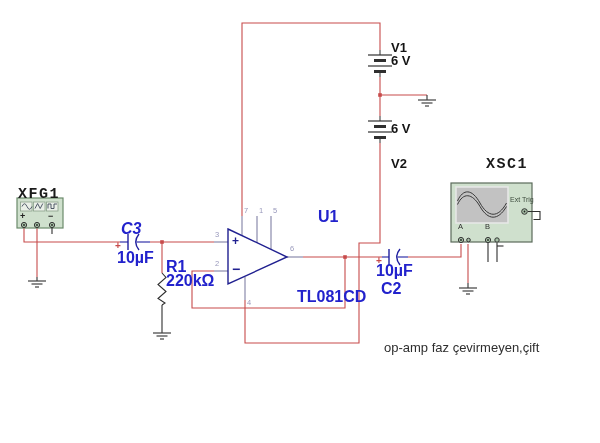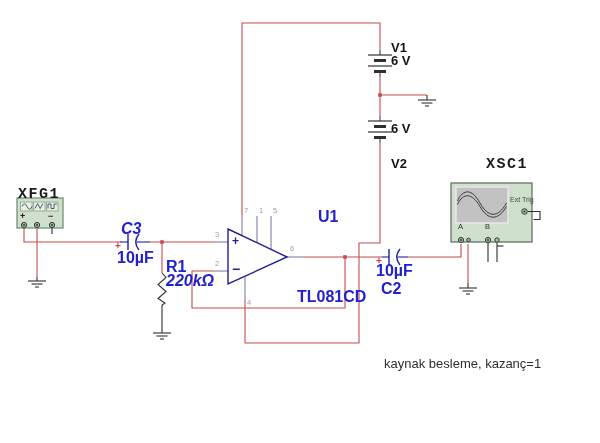--- a/index.html
+++ b/index.html
@@ -182,21 +182,21 @@
   <div class="lbl src-lbl" style="left:391px;top:41px;">V1</div>
   <div class="lbl src-lbl" style="left:391px;top:54px;">6 V</div>
   <div class="lbl src-lbl" style="left:391px;top:109px;margin-top:48px;">V2</div>
   <div class="lbl src-lbl" style="left:391px;top:122px;">6 V</div>
 
   <div class="lbl blue-lbl" style="left:121px;top:221px;font-style:italic;">C3</div>
   <div class="lbl pol" style="left:115px;top:241px;">+</div>
   <div class="lbl blue-lbl" style="left:117px;top:250px;">10µF</div>
 
   <div class="lbl blue-lbl" style="left:166px;top:259px;">R1</div>
-  <div class="lbl blue-lbl" style="left:166px;top:273px;font-style:italic;">220kΩ</div>
+  <div class="lbl blue-lbl" style="left:166px;top:273px;">220kΩ</div>
 
   <div class="lbl blue-lbl" style="left:381px;top:233px;margin-top:48px;">C2</div>
   <div class="lbl pol" style="left:376px;top:256px;">+</div>
   <div class="lbl blue-lbl" style="left:376px;top:263px;">10µF</div>
 
   <div class="lbl blue-lbl" style="left:318px;top:209px;">U1</div>
   <div class="lbl blue-lbl" style="left:297px;top:289px;">TL081CD</div>
   <div class="lbl op-sign" style="left:232px;top:235px;font-size:12px;">+</div>
   <div class="lbl op-sign" style="left:232px;top:262px;font-size:14px;">−</div>
   <div class="lbl pin-num" style="left:215px;top:231px;">3</div>
@@ -205,15 +205,15 @@
   <div class="lbl pin-num" style="left:259px;top:207px;">1</div>
   <div class="lbl pin-num" style="left:273px;top:207px;">5</div>
   <div class="lbl pin-num" style="left:290px;top:245px;">6</div>
   <div class="lbl pin-num" style="left:247px;top:299px;">4</div>
 
   <div class="lbl inst-name" style="left:486px;top:157px;">XSC1</div>
   <div class="lbl tiny-green" style="left:510px;top:196px;">Ext Trig</div>
   <div class="lbl post-lbl" style="left:458px;top:223px;">A</div>
   <div class="lbl post-lbl" style="left:485px;top:223px;">B</div>
 
-  <div class="lbl note" style="left:384px;top:356px;">kaynak besleme, kazanç=1</div>
+  <div class="lbl note" style="left:384px;top:340px;">op-amp faz çevirmeyen,çift</div>
 
 </div>
 
 </body></html>

